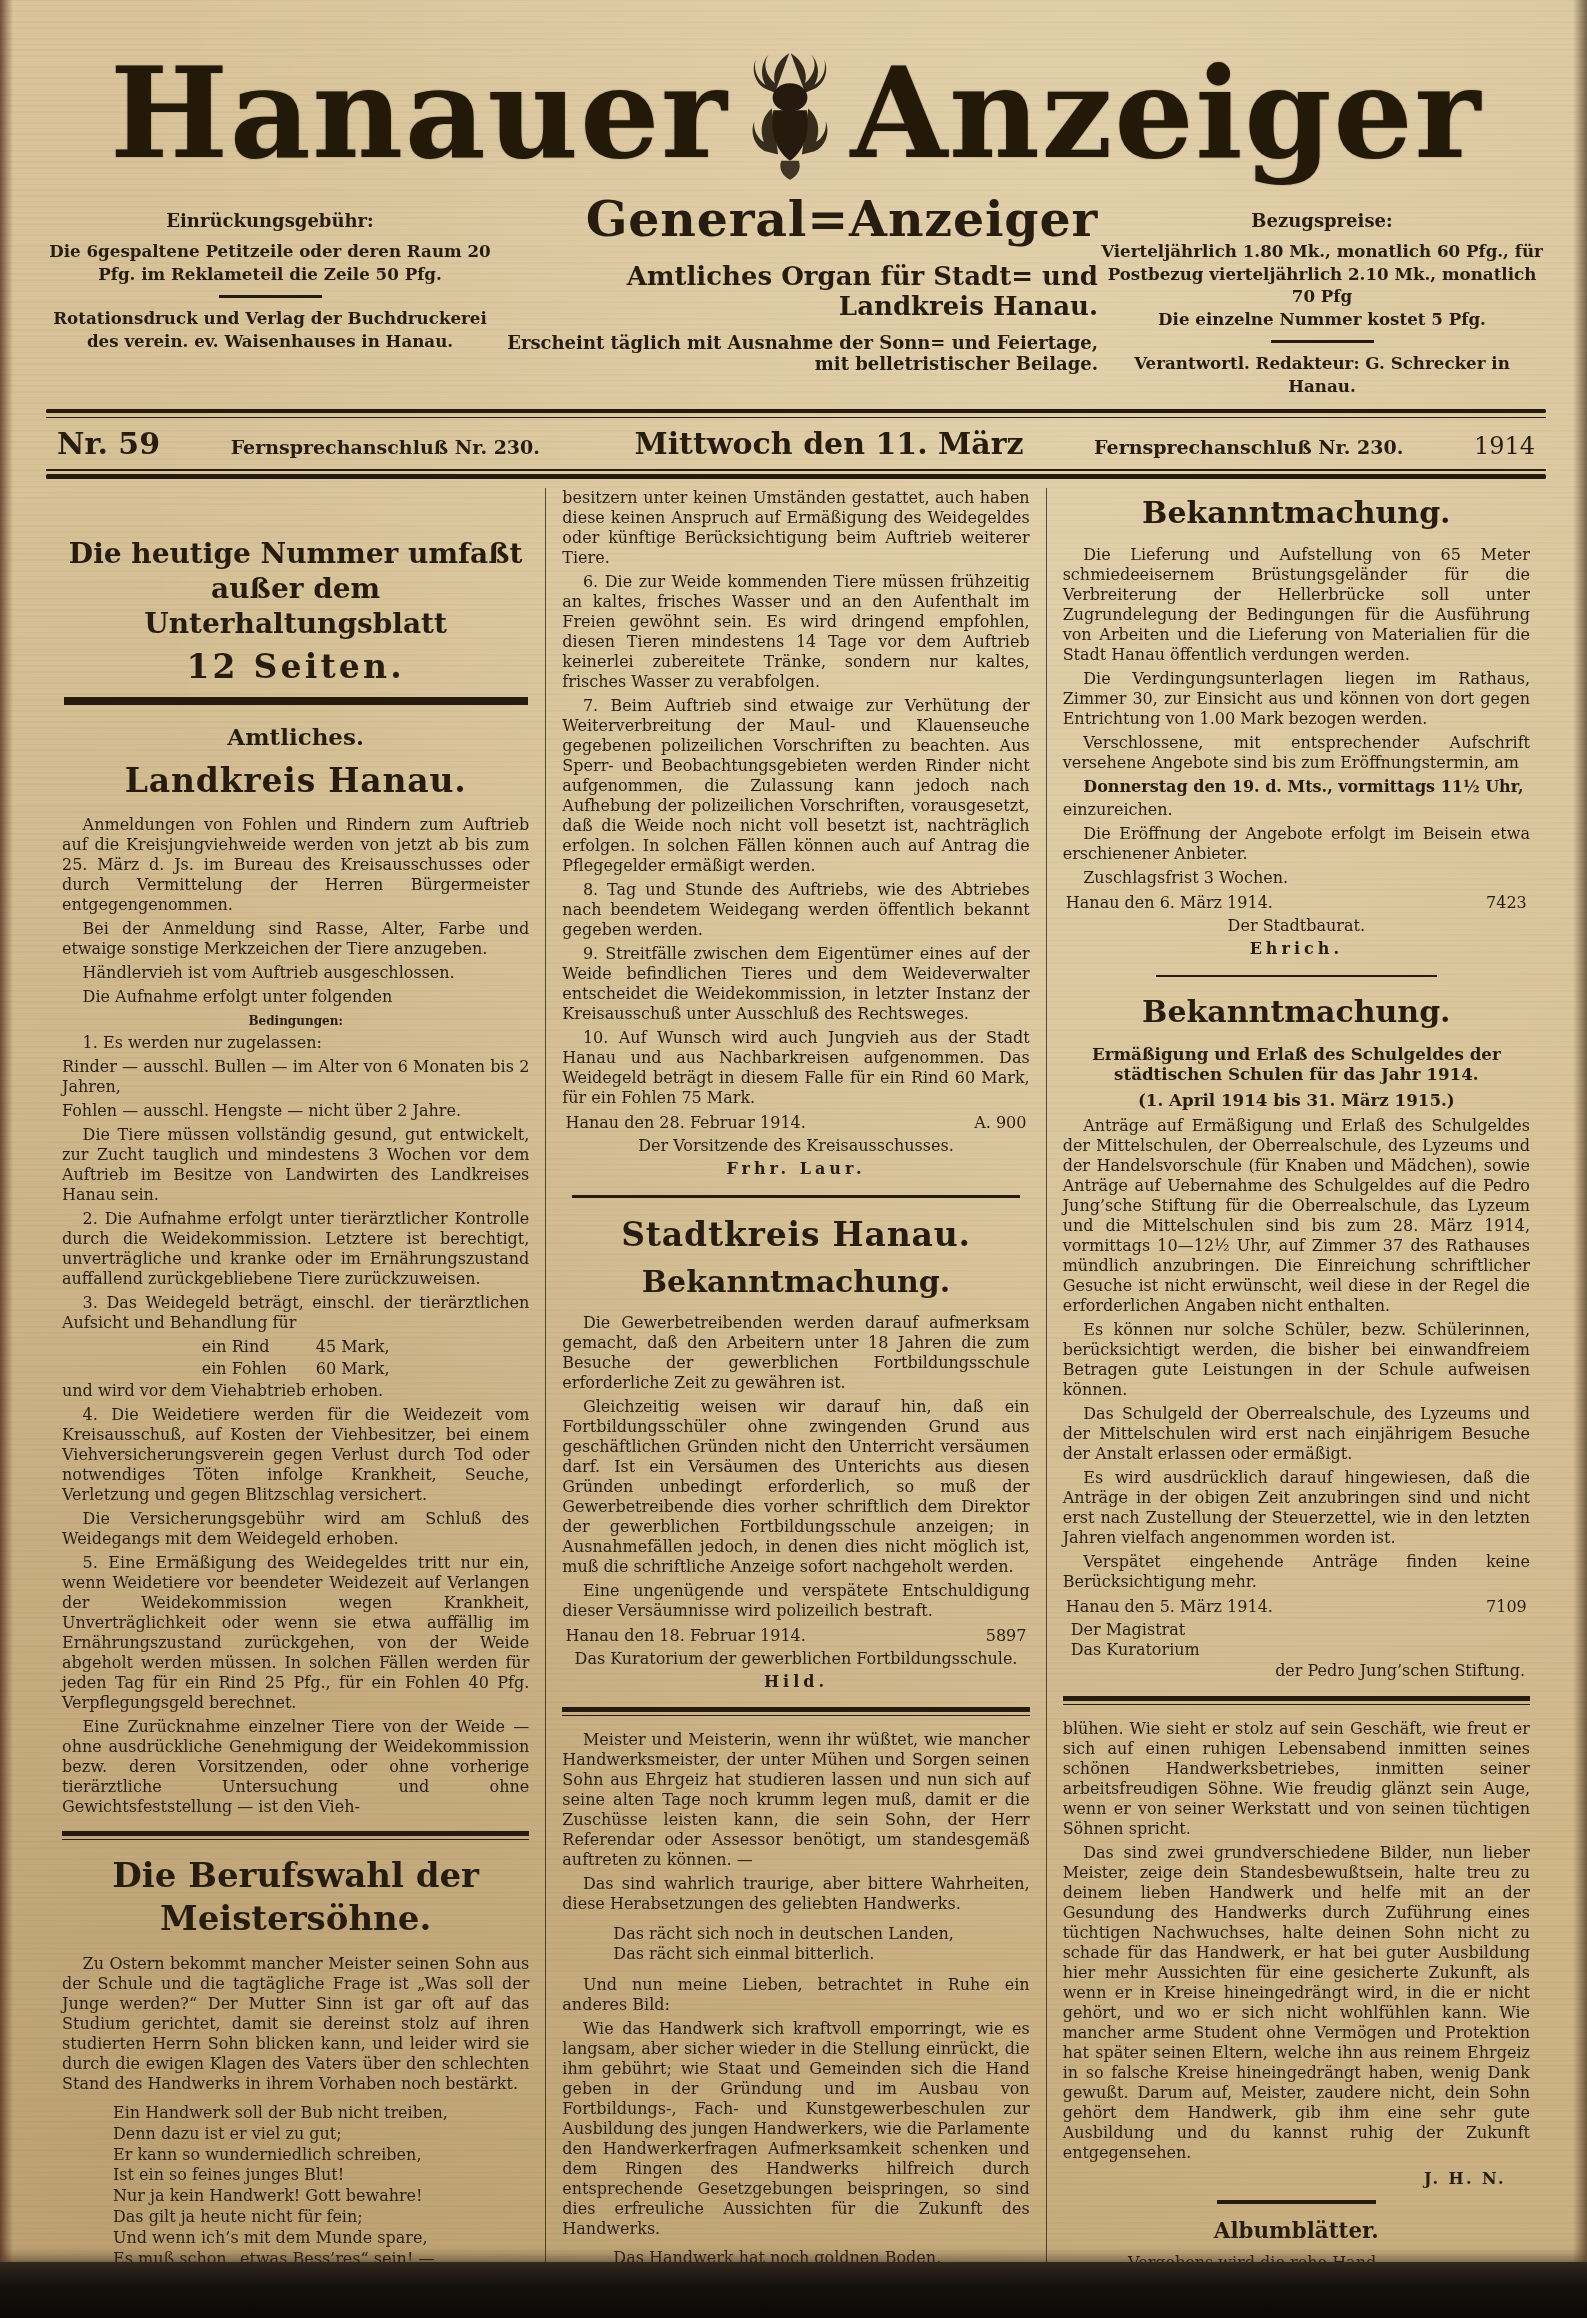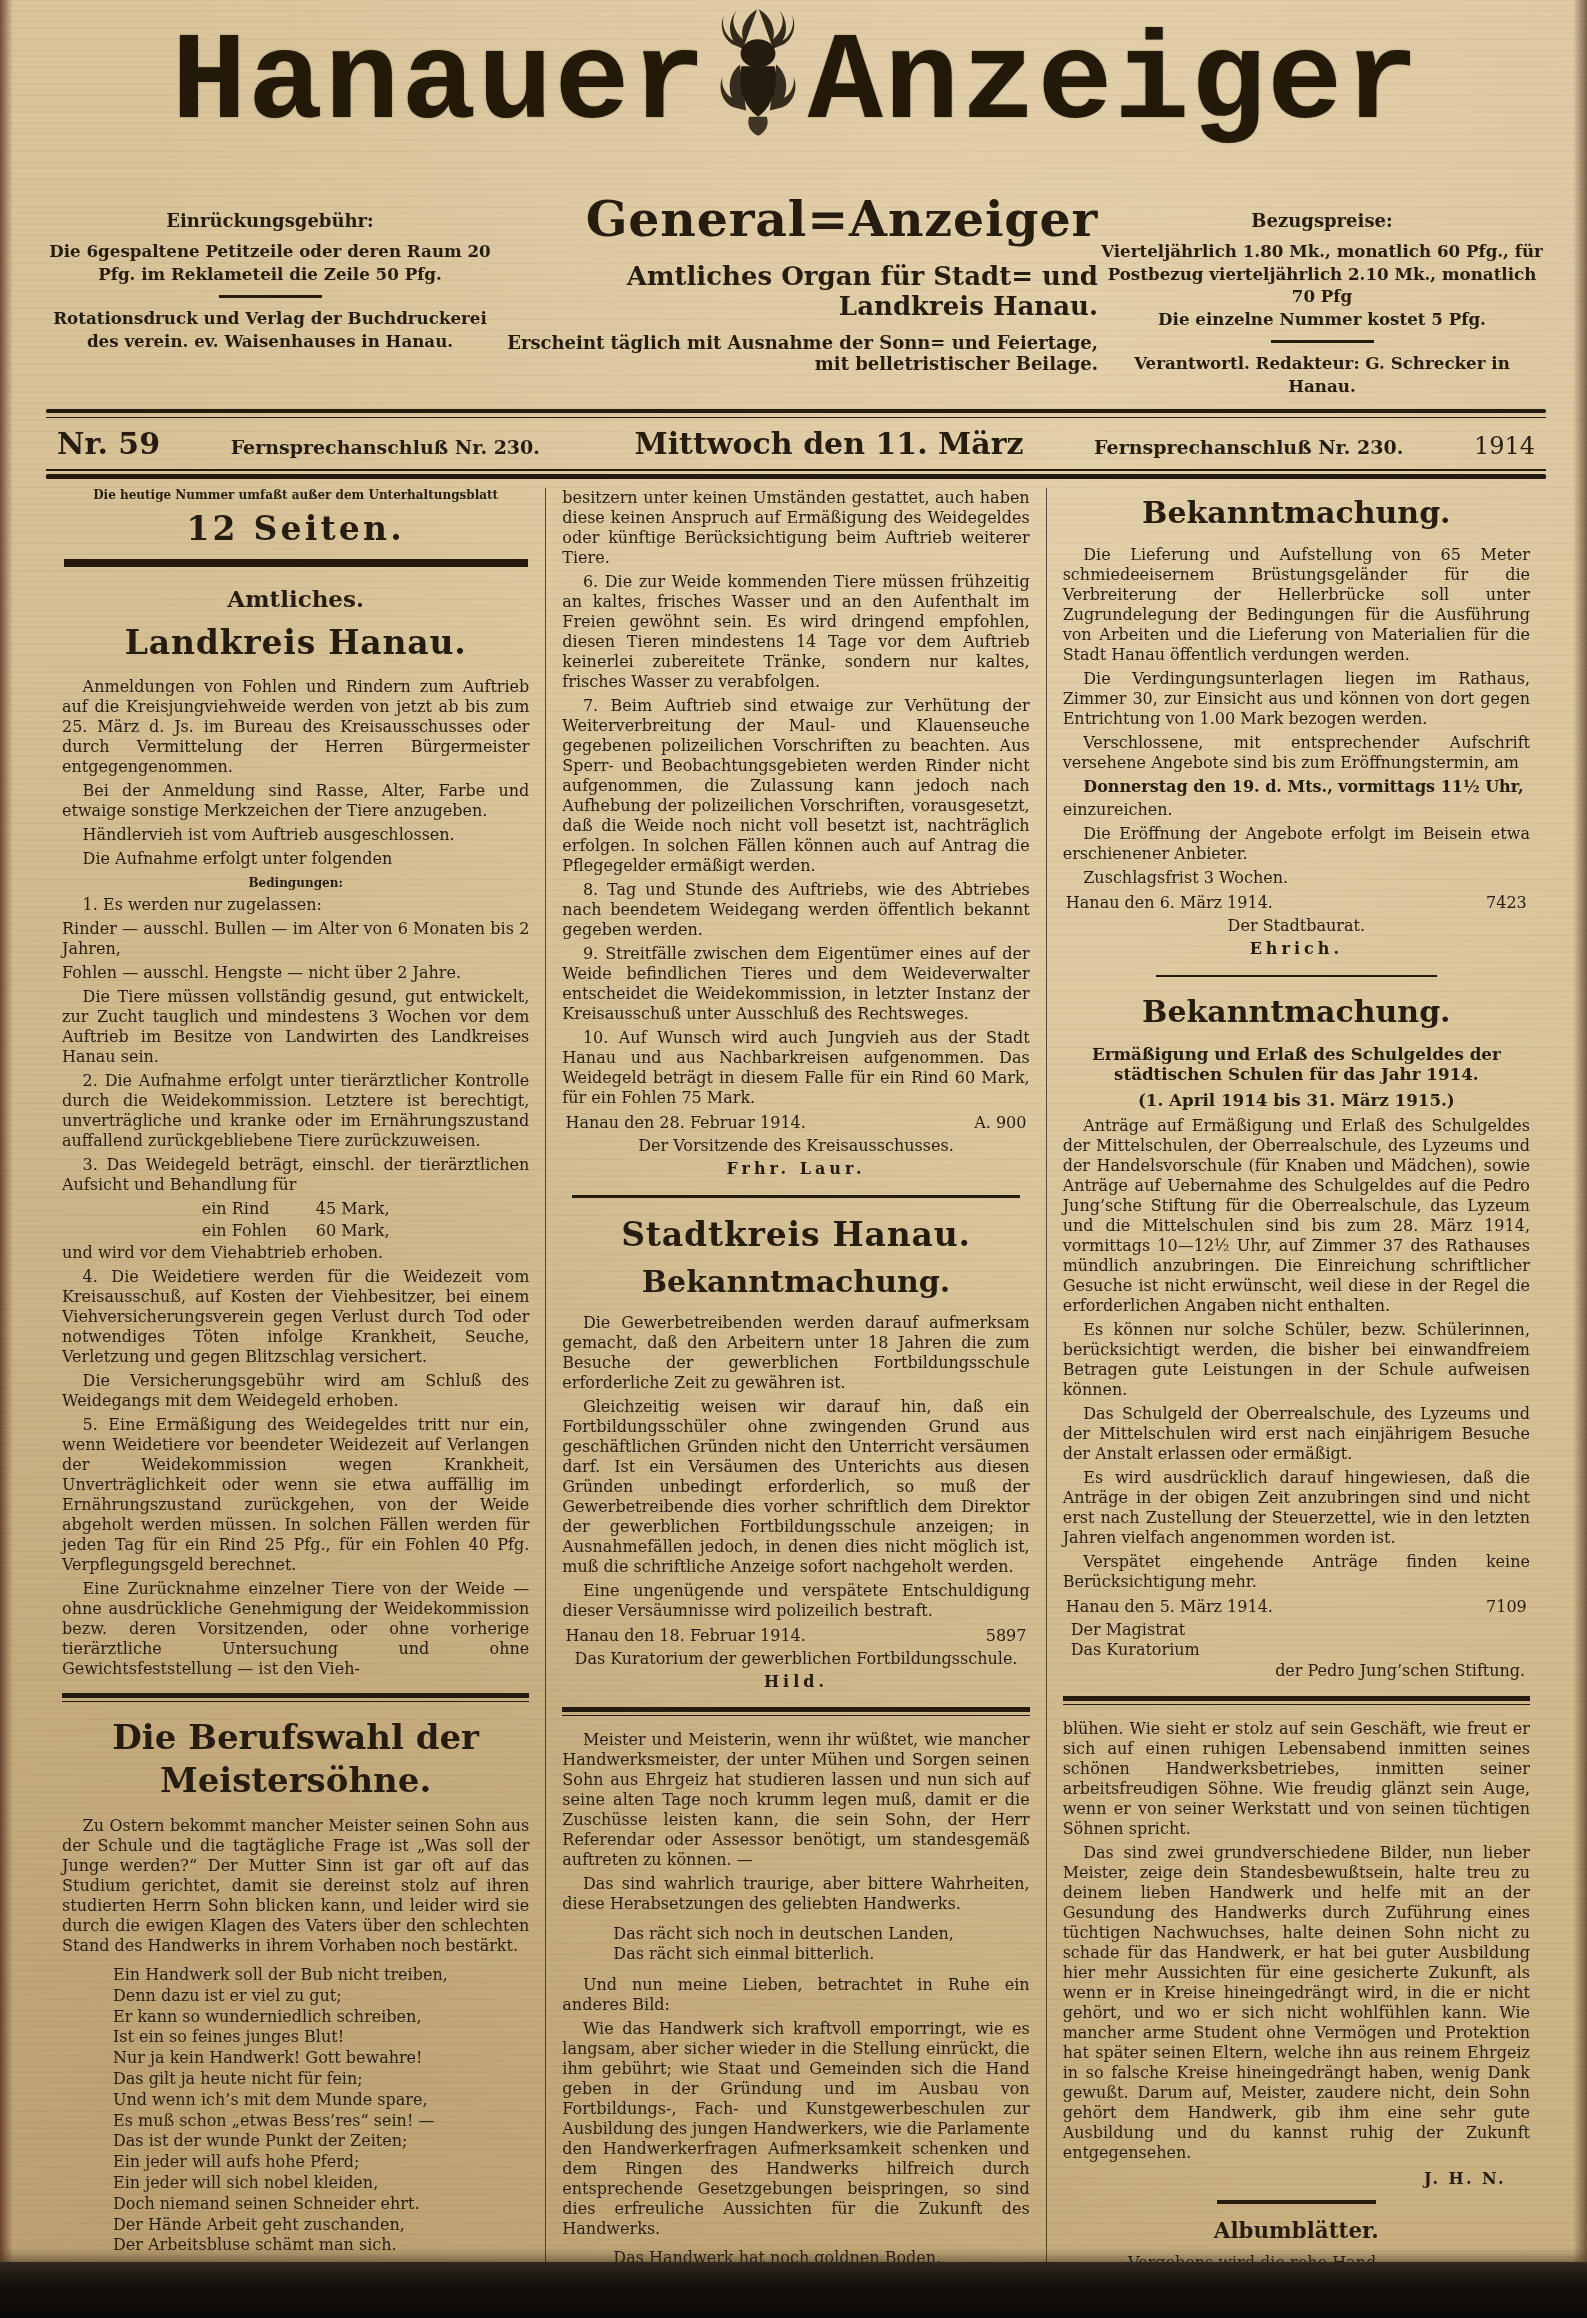--- a/index.html
+++ b/index.html
@@ -14,21 +14,21 @@
   .edge-left{position:absolute;left:0;top:0;bottom:0;width:12.7px;
         background:linear-gradient(to right, rgba(60,15,8,0.65), rgba(60,25,10,0.25) 60%, transparent);}
   .edge-right{position:absolute;right:0;top:0;bottom:0;width:14.3px;
         background:linear-gradient(to left, rgba(50,30,12,0.6), transparent);}
   .photo-bottom{position:absolute;left:0;right:0;bottom:0;height:57px;
         background:linear-gradient(180deg,#31271d 0%,#14100c 45%,#0a0807 100%);
         box-shadow:0 -4.8px 11px rgba(40,30,20,0.55);}
   .inner{position:relative;padding:12.7px 41px 0 46px;}
 
   
-  .masthead{display:flex;align-items:flex-start;justify-content:center;gap:3px;height:173px;font-family:Liberation Mono, monospace;}
+  .masthead{display:flex;align-items:flex-end;justify-content:center;gap:14px;height:173px;}
   .mast-word{font-size:125px;font-weight:bold;letter-spacing:1.6px;color:#221909;
              text-shadow:0 0 1.6px rgba(34,25,9,0.45);white-space:nowrap;}
   .crest{flex:0 0 auto;margin-top:-6.3px;}
   .subhead{display:flex;align-items:stretch;margin-top:3.2px;}
   .subbox{width:448px;text-align:center;font-weight:bold;font-size:16.7px;line-height:1.35;padding-top:20.6px;}
   .subbox .bx-title{font-size:18px;margin-bottom:6.3px;}
   .mini-div{width:103px;height:3.2px;background:#241b0e;margin:9.5px auto;}
   .subcenter{flex:1;text-align:right;}
   .ga-title{font-size:49px;font-weight:bold;letter-spacing:0.8px;margin-top:1.6px;}
   .organ{font-size:26px;font-weight:bold;margin-top:12.7px;}
@@ -48,21 +48,21 @@
   .col.middle{border-left:1.6px solid rgba(42,30,14,0.75);border-right:1.6px solid rgba(42,30,14,0.75);}
   .para{margin:0 0 4px 0;text-indent:20.6px;}
   .para.noindent{text-indent:0;}
   .h-amt{font-size:23px;font-weight:bold;text-align:center;margin:17.5px 0 8px;}
   .h-big{font-size:33px;font-weight:bold;text-align:center;margin:4.8px 0 14.3px;letter-spacing:0.8px;}
   .h-bek{font-size:30px;font-weight:bold;text-align:center;margin:6.3px 0 12.7px;}
   .h-art{font-size:34px;font-weight:bold;text-align:center;margin:12.7px 0 14.3px;}
   .h-alb{font-size:21.4px;font-weight:bold;text-align:center;margin:14.3px 0 6.3px;}
   .subtitle{font-weight:bold;text-align:center;margin:1.6px 0 4.8px;font-size:16.7px;}
   .notice{text-align:center;font-weight:bold;}
-  .notice .n1{font-size:12px;}
+  .notice .n1{font-size:28px;margin-top:48px;}
   .notice .n2{font-size:33px;letter-spacing:3.2px;margin-top:4.8px;}
   .bar{height:8.7px;background:#241b0e;margin:9.5px 1.6px 16px;}
   .sec-div{margin:14.3px 0;border-top:5.6px solid #241b0e;border-bottom:1.6px solid #241b0e;height:3.2px;}
   .thin-div{margin:16px auto;height:2.4px;background:#241b0e;width:96%;}
   .short-div{margin:11px auto;height:3.2px;background:#241b0e;width:34%;}
   .bed-title{font-weight:bold;text-align:center;margin:6.3px 0 4.8px;font-size:12px;}
   .pricerow{display:flex;justify-content:center;gap:27px;margin:1.6px 0;}
   .pricerow .pn{min-width:87px;}
   .sigrow{display:flex;justify-content:space-between;margin:4.8px 3.2px 1.6px;}
   .signame{text-align:center;font-weight:bold;letter-spacing:4px;margin:3.2px 0 1.6px;}

